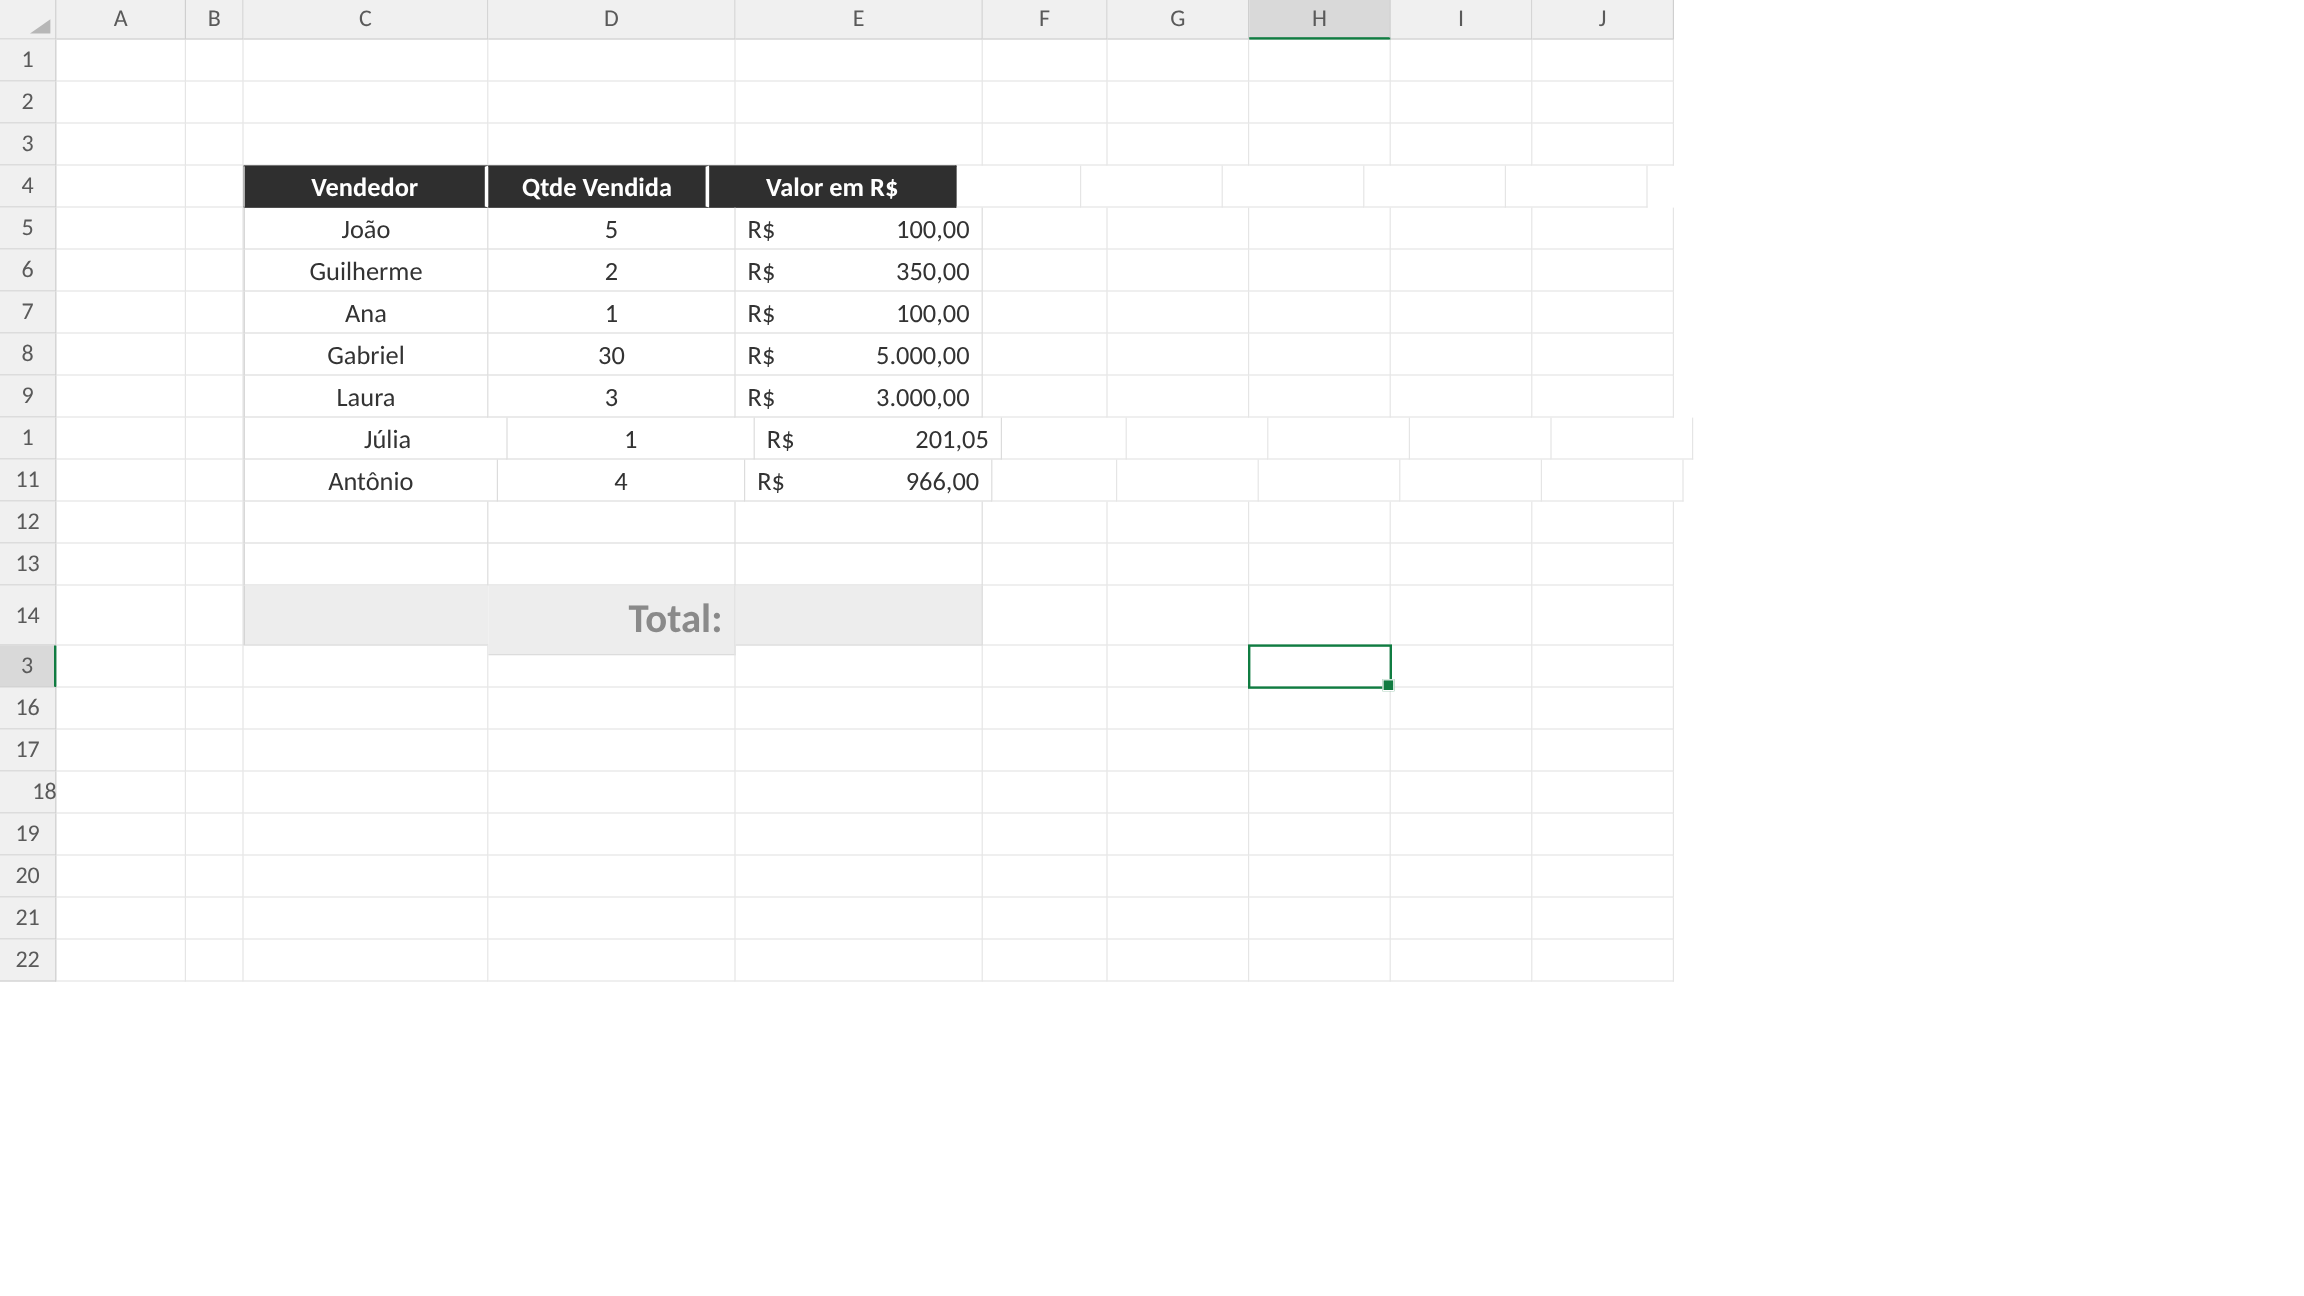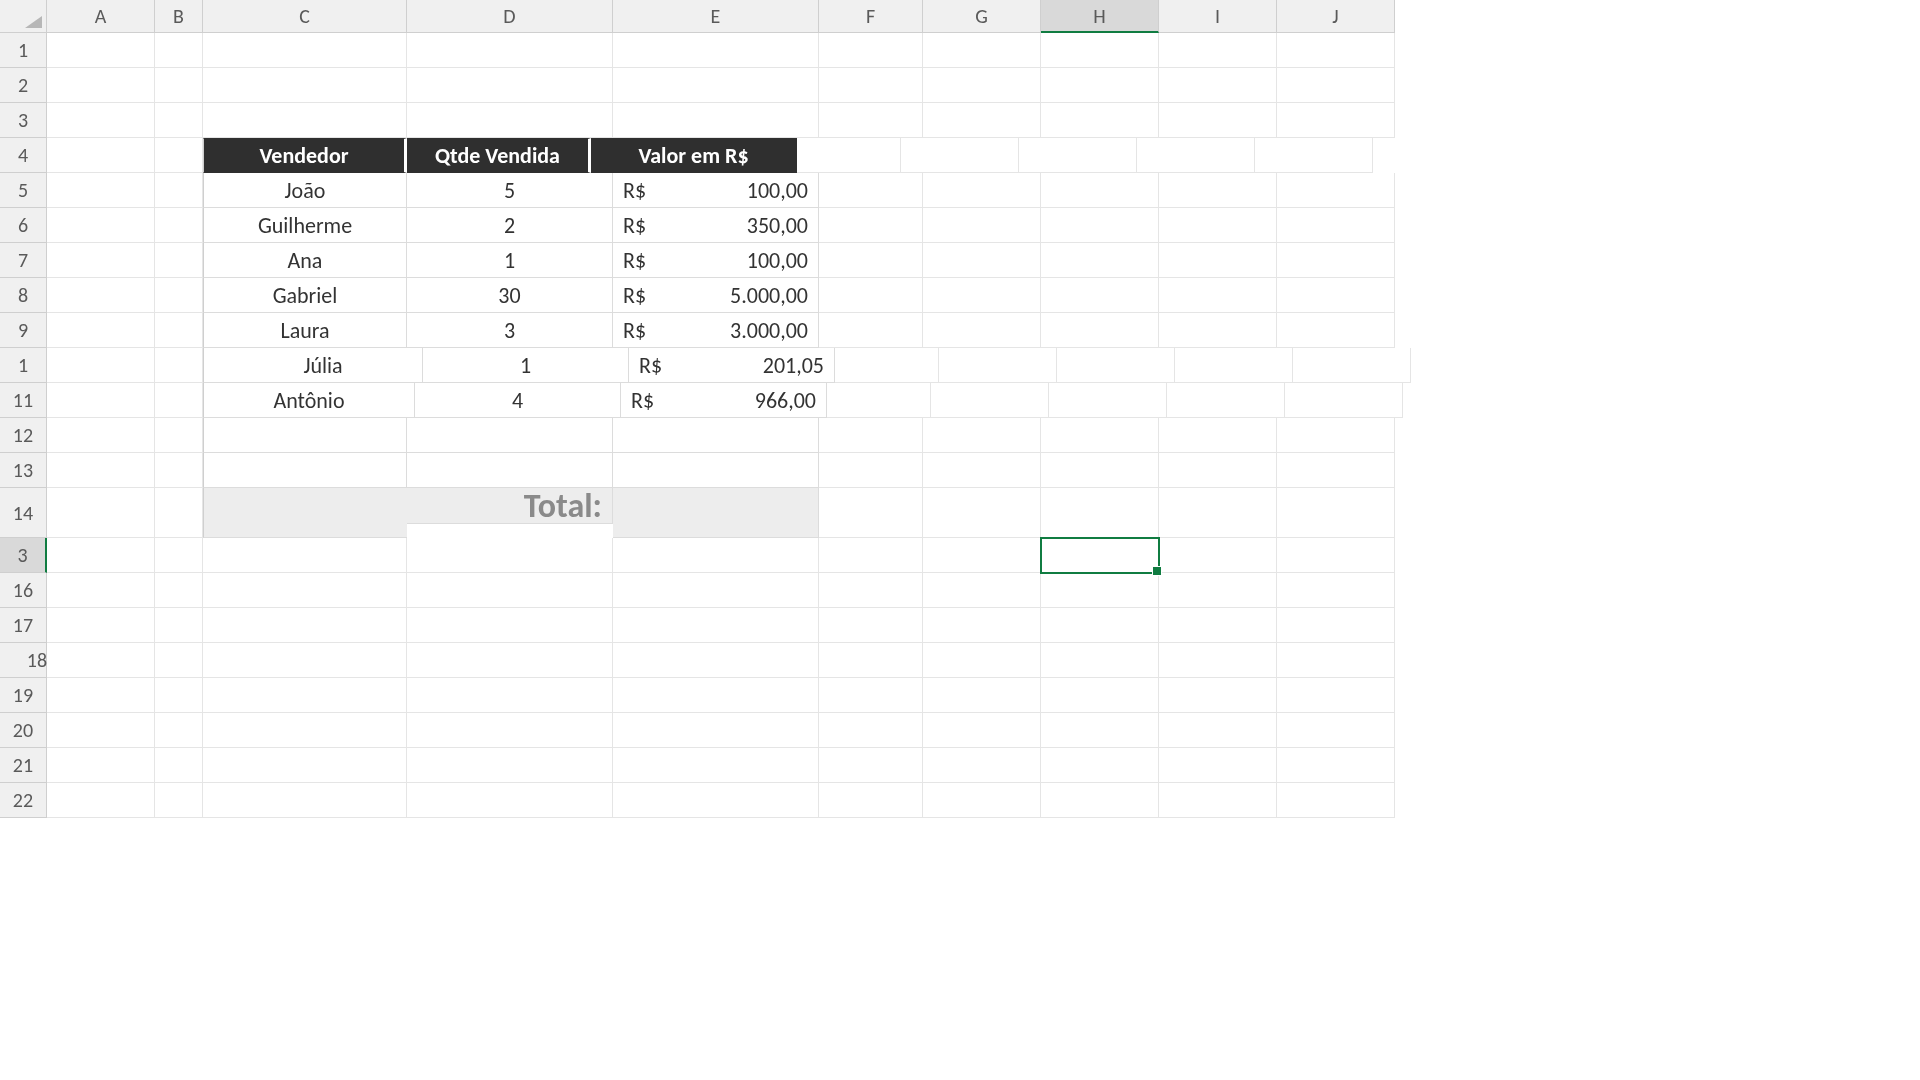--- a/index.html
+++ b/index.html
@@ -363,21 +363,21 @@
         <div class="cell" style="width: 104px; height: 35px;"></div>
         <div class="cell" style="width: 118px; height: 35px;"></div>
         <div class="cell" style="width: 118px; height: 35px;"></div>
         <div class="cell" style="width: 118px; height: 35px;"></div>
         <div class="cell" style="width: 118px; height: 35px;"></div>
       </div>
       <div class="grid-row" style="height: 50px;">
         <div class="cell" style="width: 108px; height: 50px;"></div>
         <div class="cell" style="width: 48px; height: 50px;"></div>
         <div class="cell tbl-total-row" style="width: 204px; height: 50px; border-right: none; border-bottom: 1px solid rgb(220, 220, 220); border-left: 1px solid rgb(207, 207, 207);"></div>
-        <div class="cell tbl-total-row tbl-total-label" style="width: 206px; height: 36px; border-right: 1px solid rgb(220, 220, 220); border-bottom: 1px solid rgb(220, 220, 220);">Total:</div>
+        <div class="cell tbl-total-row tbl-total-label" style="width: 206px; height: 58px; border-right: 1px solid rgb(220, 220, 220); border-bottom: 1px solid rgb(220, 220, 220);">Total:</div>
         <div class="cell tbl-total-row" style="width: 206px; height: 50px; border-right: 1px solid rgb(220, 220, 220); border-bottom: 1px solid rgb(220, 220, 220);"></div>
         <div class="cell" style="width: 104px; height: 50px;"></div>
         <div class="cell" style="width: 118px; height: 50px;"></div>
         <div class="cell" style="width: 118px; height: 50px;"></div>
         <div class="cell" style="width: 118px; height: 50px;"></div>
         <div class="cell" style="width: 118px; height: 50px;"></div>
       </div>
       <div class="grid-row" style="height: 35px;">
         <div class="cell" style="width: 108px; height: 35px;"></div>
         <div class="cell" style="width: 48px; height: 35px;"></div>

